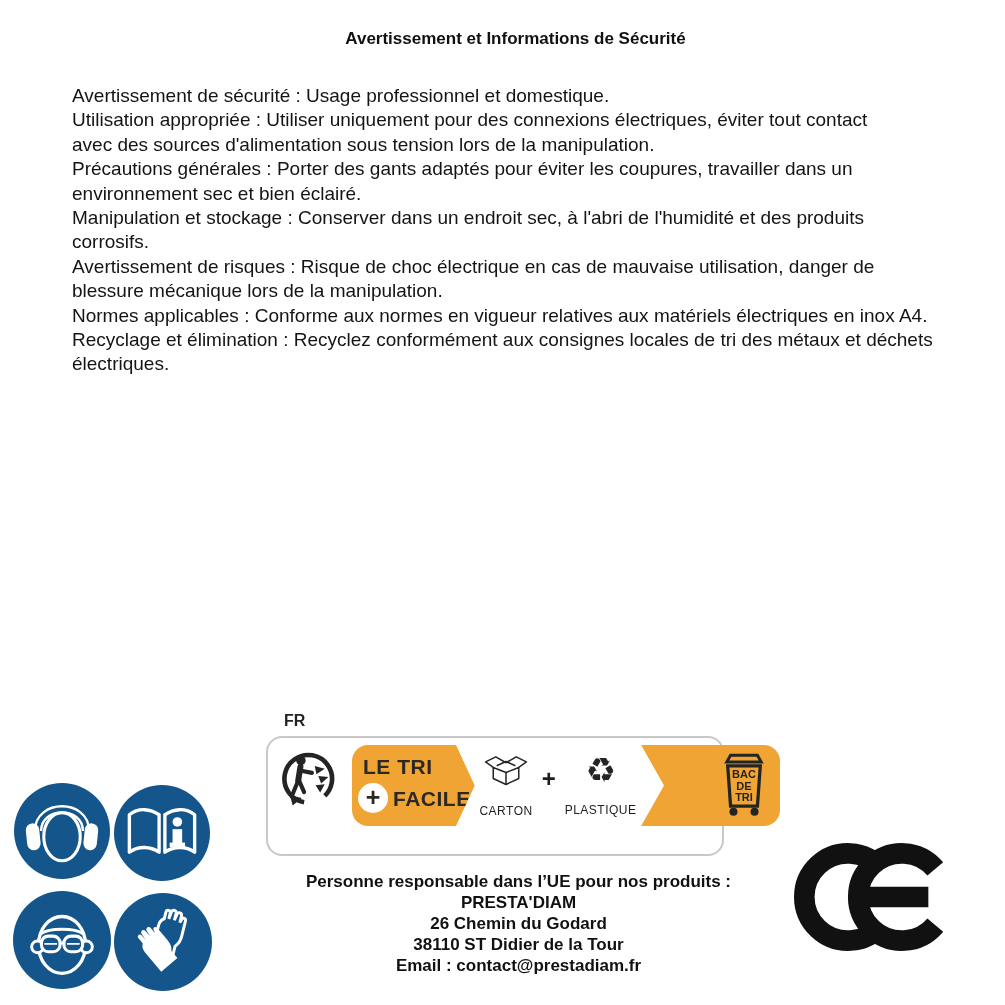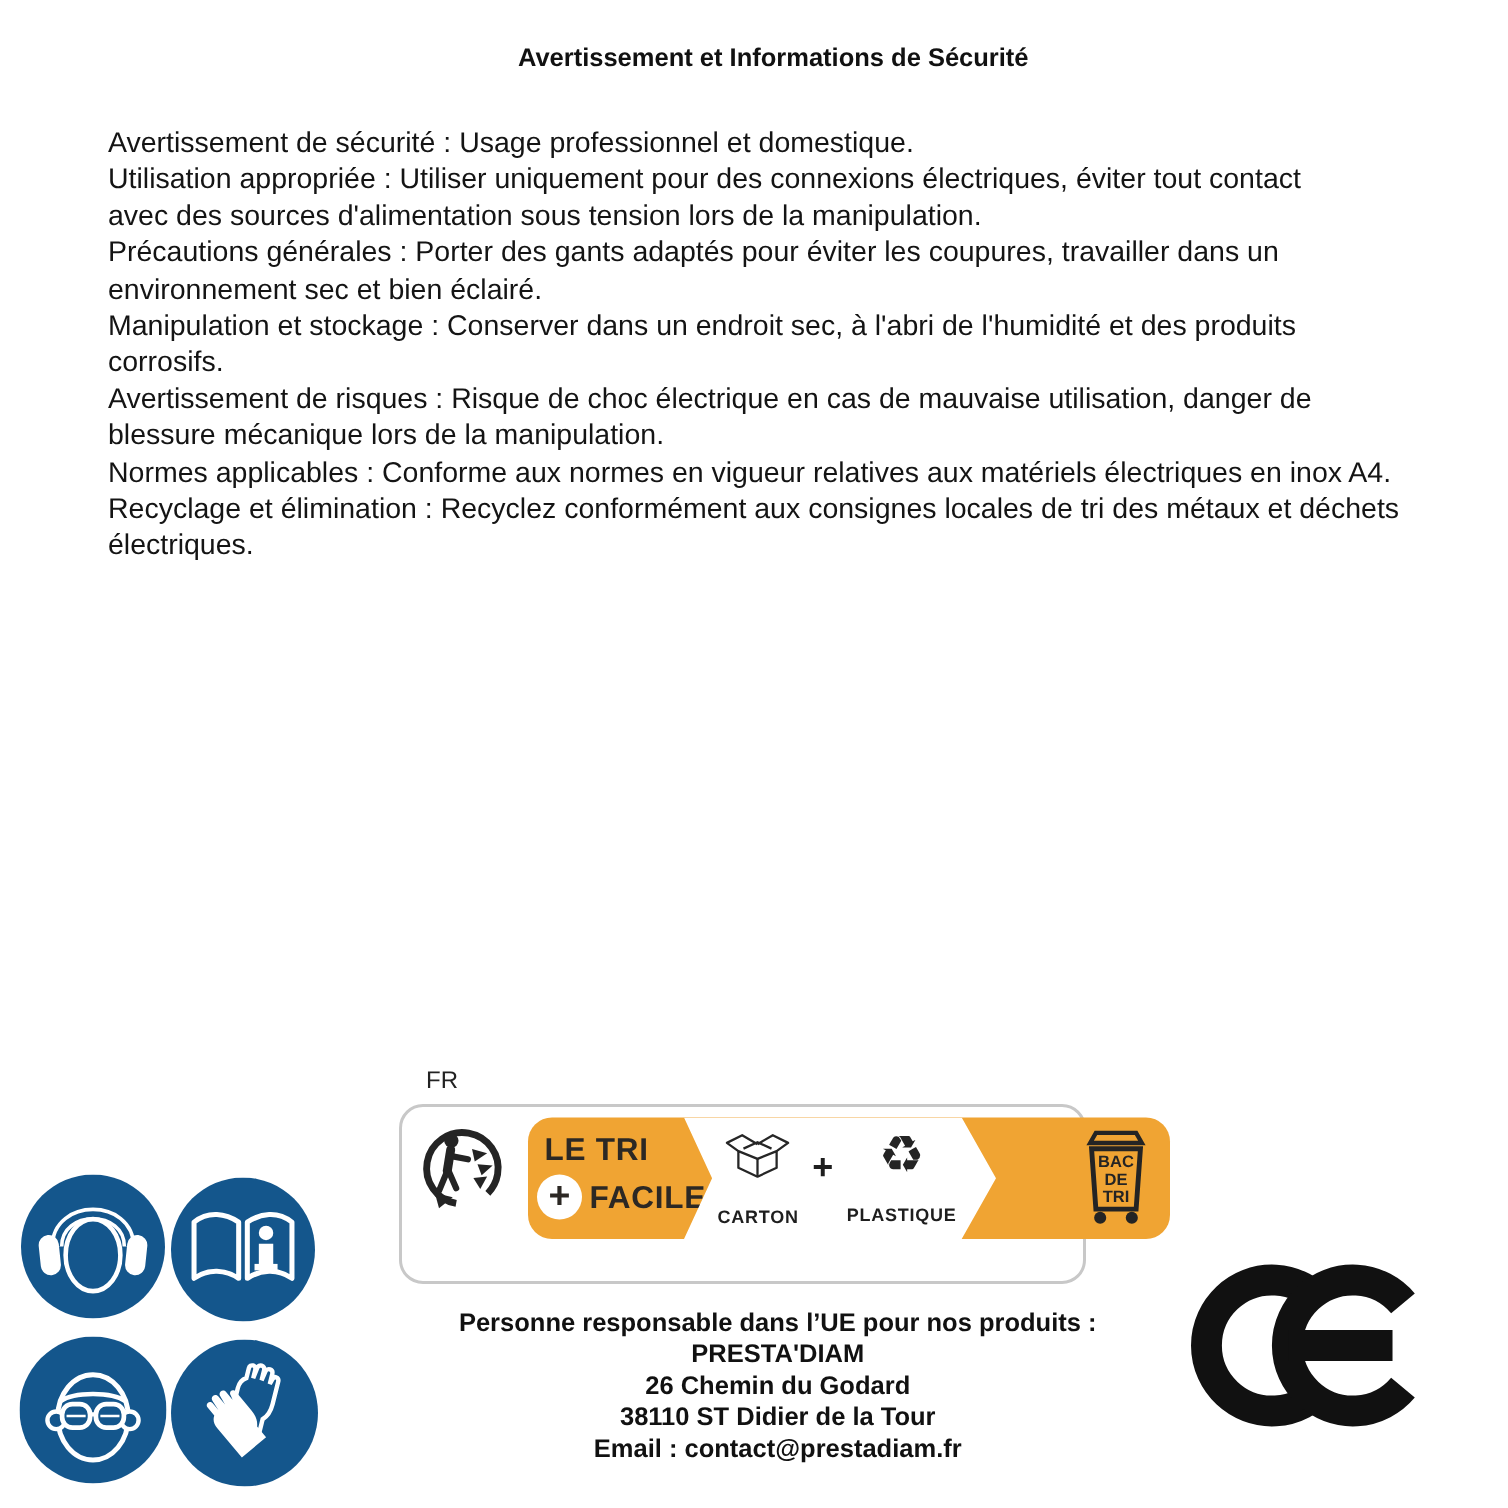--- a/index.html
+++ b/index.html
@@ -17,21 +17,21 @@
   .doc-title{
     position:absolute;left:0;top:29px;width:100%;
     text-align:center;font-size:17px;font-weight:bold;color:#111;margin-left:13px;
   }
   .body-text{
     position:absolute;left:72px;top:84px;width:935px;
     font-size:19px;line-height:24.4px;white-space:pre-line;color:#141414;
   }
 
   
-  .fr-label{position:absolute;left:284px;top:712px;font-size:16px;font-weight:normal;color:#222;}
+  .fr-label{position:absolute;left:284px;top:712px;font-size:16px;font-weight:bold;color:#222;}
   .tri-banner{
     position:absolute;left:266px;top:736px;width:458px;height:120px;
     background:#fff;border:2px solid var(--border-gray);border-radius:16px;
   }
   .triman{position:absolute;left:10px;top:8px;}
   .tri-strip{
     position:absolute;left:84px;top:7px;width:428px;height:81px;
     background:var(--yellow);border-radius:16px;
   }
   .tri-head1{position:absolute;left:11px;top:10px;font-size:21px;font-weight:bold;color:#2c2824;letter-spacing:.5px;}
@@ -40,21 +40,21 @@
     background:#fff;color:#2c2824;font-size:25px;font-weight:bold;line-height:28px;text-align:center;
   }
   .tri-head2{position:absolute;left:41px;top:42px;font-size:21px;font-weight:bold;color:#2c2824;letter-spacing:.5px;}
   .tri-white{
     position:absolute;left:104px;top:0;width:208px;height:81px;background:#fff;
     clip-path:polygon(0 0,89% 0,100% 50%,89% 100%,0 100%,9% 50%);
     display:flex;align-items:center;justify-content:center;
     padding-left:20px;padding-right:24px;gap:9px;
   }
   .material{display:flex;flex-direction:column;align-items:center;}
-  .material-label{font-size:12px;font-weight:bold;letter-spacing:.5px;color:#1e1e1e;margin-top:17px;}
+  .material-label{font-size:12px;font-weight:normal;letter-spacing:.5px;color:#1e1e1e;margin-top:17px;}
   .mat-plus{font-size:24px;font-weight:bold;color:#1e1e1e;margin-top:-14px;}
   .recycle-glyph{font-family:"DejaVu Sans",sans-serif;font-size:34px;line-height:32px;color:#242424;}
   .bin{position:absolute;right:13px;top:6px;}
   .tagline{
     position:absolute;right:9px;top:92px;
     font-size:15px;font-weight:bold;font-style:italic;color:#333;
   }
 
   
   .safety-icon{position:absolute;}

